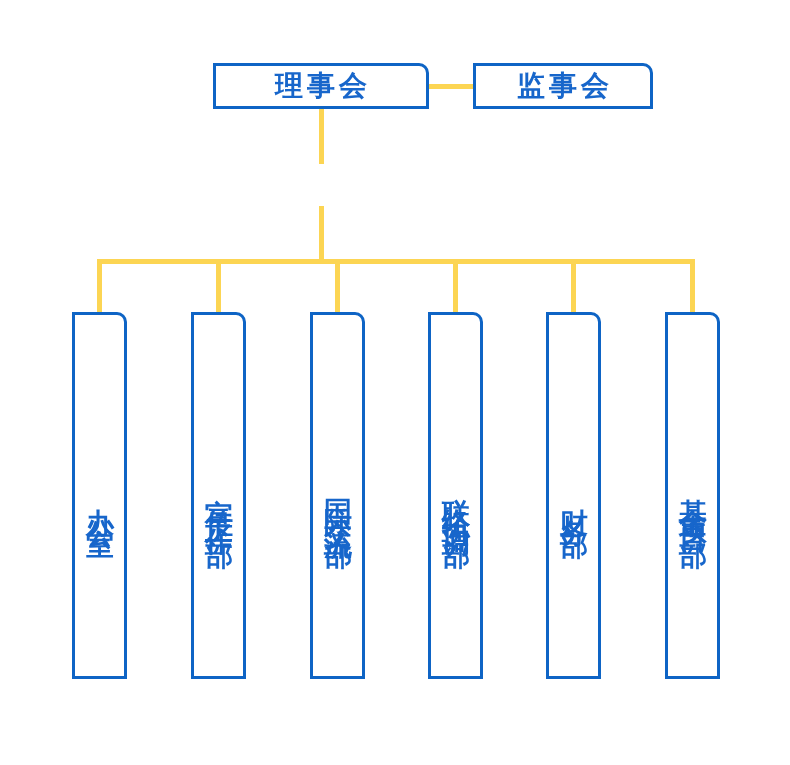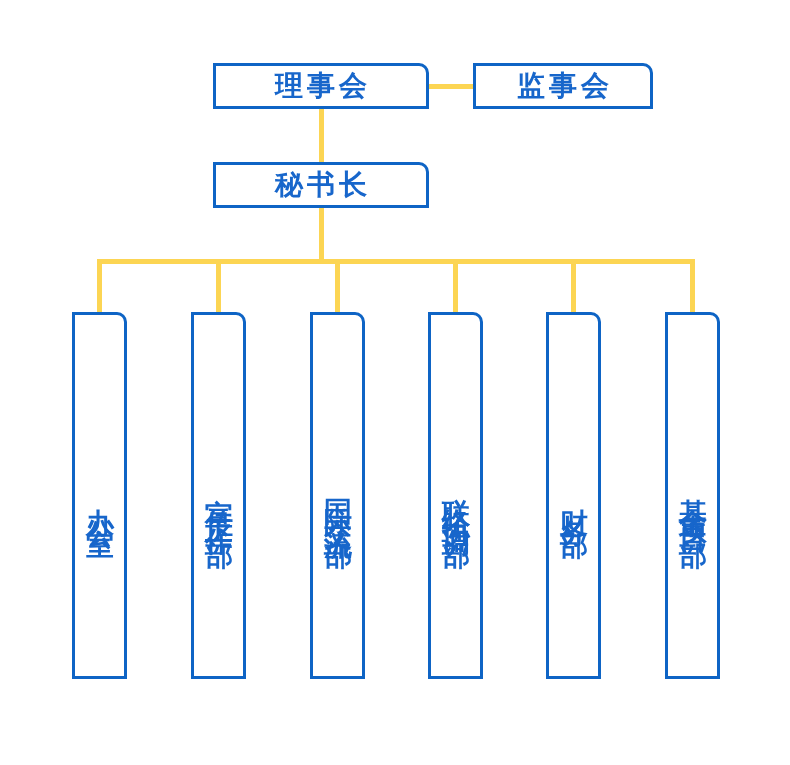--- a/index.html
+++ b/index.html
@@ -77,23 +77,20 @@
   <div class="line" id="ln-drop-4"></div>
   <div class="line" id="ln-drop-5"></div>
 
   <div class="node h" id="node-board">
     <span class="label">理事会</span>
   </div>
   <div class="node h" id="node-supervisory">
     <span class="label">监事会</span>
   </div>
 
-  <div class="node h" id="node-secretary">
-    <span class="label">秘书长</span>
-  </div>
 
   <div class="node dept" id="dept-0">
     <span class="vlabel">办公室</span>
   </div>
   <div class="node dept" id="dept-1">
     <span class="vlabel">宣传工作部</span>
   </div>
   <div class="node dept" id="dept-2">
     <span class="vlabel">国际交流部</span>
   </div>

